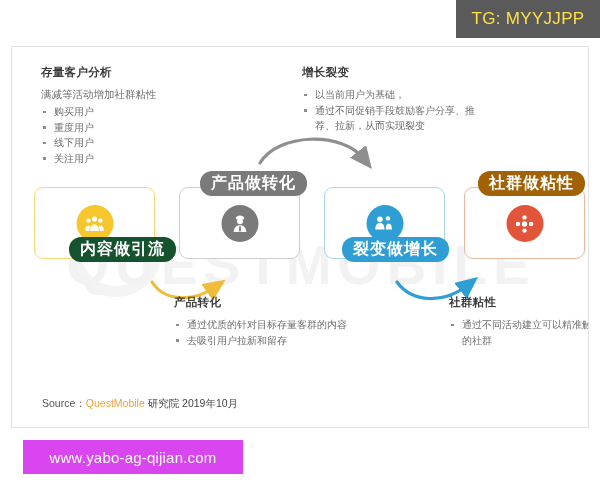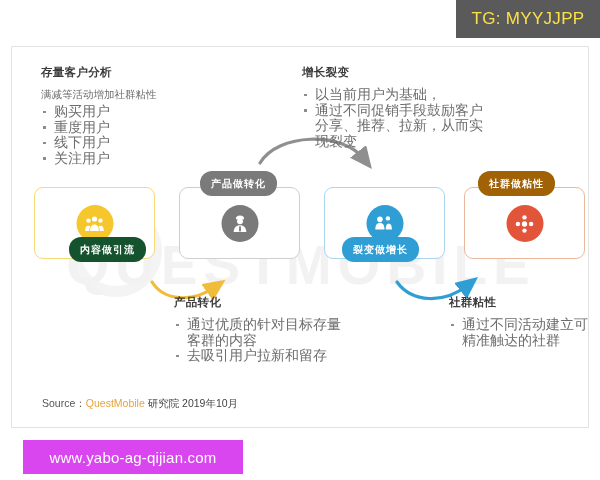--- a/index.html
+++ b/index.html
@@ -96,21 +96,21 @@
     letter-spacing: 0.3px;
   }
   .txt-lead {
     font-size: 10.5px;
     color: #6d6d6d;
     line-height: 15px;
     margin-bottom: 2px;
   }
   .txt-list { list-style: none; margin: 0; padding: 0; }
   .txt-list li {
-    font-size: 14px;
+    font-size: 10px;
     color: #6d6d6d;
     line-height: 15.5px;
     padding-left: 13px;
     position: relative;
   }
   .txt-list li::before {
     content: "";
     position: absolute;
     left: 2px;
     top: 6.5px;
@@ -154,21 +154,21 @@
   #icon-2 { background: #7a7a7a; }
   #icon-3 { background: #2f9ed4; }
   #icon-4 { background: #e2553a; }
 
   
   .pill {
     position: absolute;
     height: 25px;
     border-radius: 12px;
     color: #ffffff;
-    font-size: 10px;
+    font-size: 16px;
     font-weight: bold;
     display: flex;
     align-items: center;
     justify-content: center;
     padding: 0 11px;
     letter-spacing: 1px;
     white-space: nowrap;
   }
   #pill-1 { left: 57px; top: 190px; background: #14532d; }
   #pill-2 { left: 188px; top: 124px; background: #7a7a7a; }

